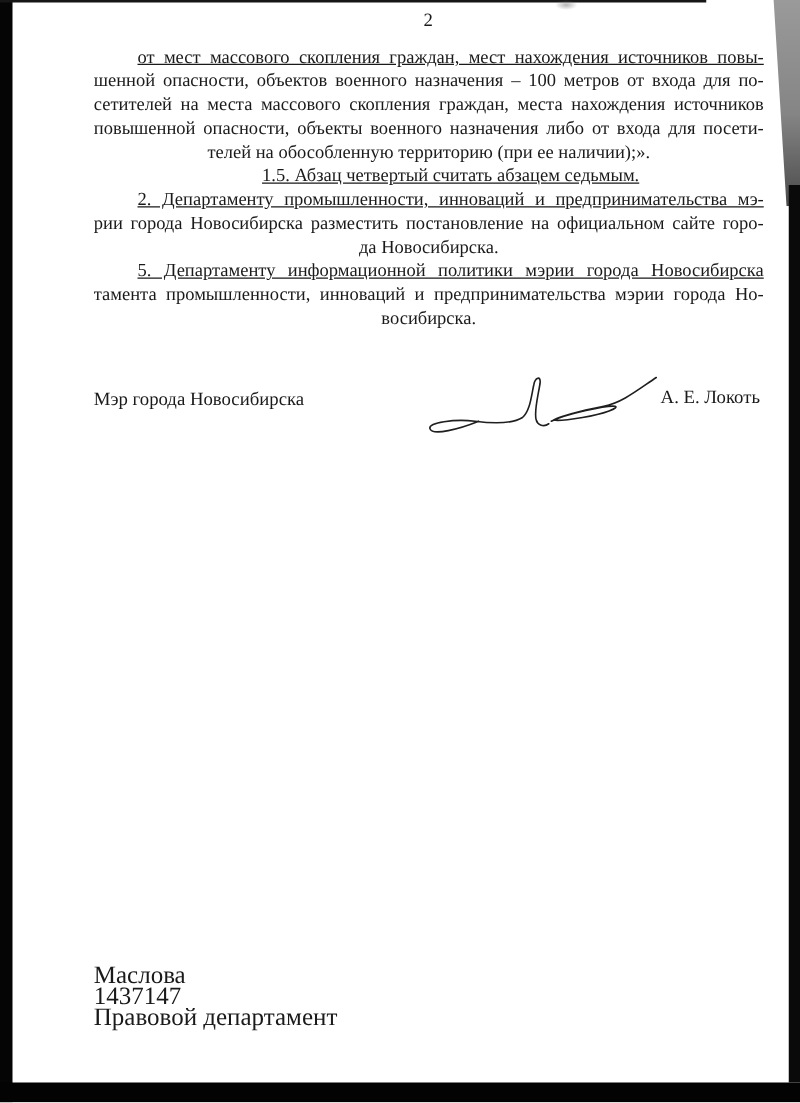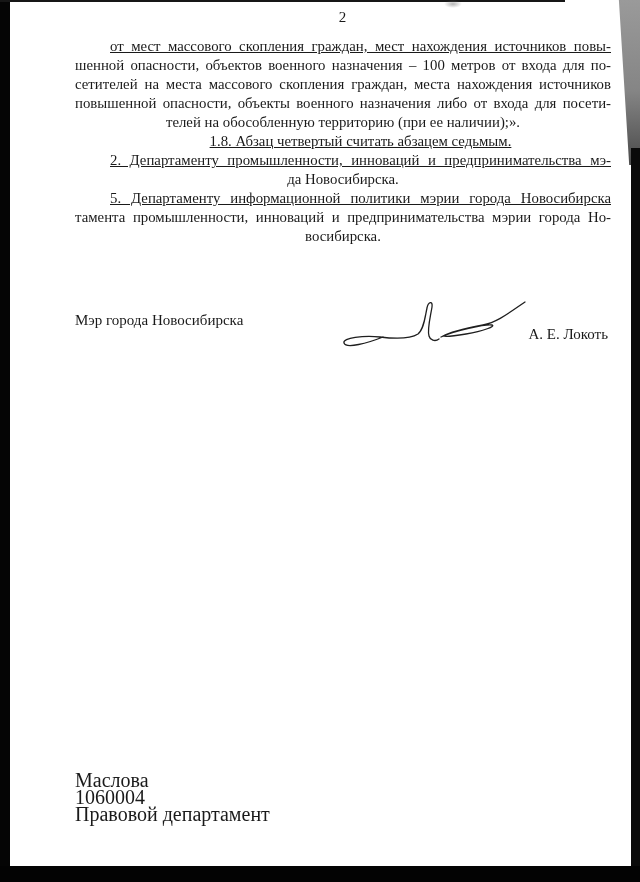--- a/index.html
+++ b/index.html
@@ -54,21 +54,21 @@
   .bline { text-align: center; }
   .bline.j { text-align: justify; text-align-last: justify; text-justify: inter-word; }
   .bline.ind { text-indent: 35px; text-decoration: underline; }
 
   
   .sig-row {
     position: absolute; left: 75px; top: 309px; width: 533px;
     font-size: 15px; line-height: 19px;
   }
   .sig-left { position: absolute; left: 0; top: 2px; }
-  .sig-right { position: absolute; right: 0; top: 16px; }
+  .sig-right { position: absolute; right: 0; top: 0; }
   .sig-stroke { position: absolute; left: 263px; top: -14px; width: 190px; height: 56px; }
 
   
   .footer {
     position: absolute; left: 75px; top: 772px;
     font-size: 20px; line-height: 17px;
   }
 </style>
 </head>
 <body>
@@ -83,22 +83,23 @@
   <div class="smudge"></div>
 
   <div class="page-number">2</div>
 
   <div class="body-text" id="body-text">
       <div class="bline j ind">от мест массового скопления граждан, мест нахождения источников повы-</div>
       <div class="bline j">шенной опасности, объектов военного назначения – 100 метров от входа для по-</div>
       <div class="bline j">сетителей на места массового скопления граждан, места нахождения источников</div>
       <div class="bline j">повышенной опасности, объекты военного назначения либо от входа для посети-</div>
       <div class="bline">телей на обособленную территорию (при ее наличии);».</div>
-      <div class="bline ind">1.8. Абзац четвертый считать абзацем седьмым.</div>
+      <div class="bline ind">1.5. Абзац четвертый считать абзацем седьмым.</div>
       <div class="bline j ind">2. Департаменту промышленности, инноваций и предпринимательства мэ-</div>
+      <div class="bline j">рии города Новосибирска разместить постановление на официальном сайте горо-</div>
       <div class="bline">да Новосибирска.</div>
       <div class="bline j ind">5. Департаменту информационной политики мэрии города Новосибирска</div>
       <div class="bline j">тамента промышленности, инноваций и предпринимательства мэрии города Но-</div>
       <div class="bline">восибирска.</div>
     </div>
 
   <div class="sig-row">
     <span class="sig-left">Мэр города Новосибирска</span>
     <svg class="sig-stroke" viewBox="0 0 190 56" fill="none" xmlns="http://www.w3.org/2000/svg">
       <path d="M 45 42 C 30 48 8 54 6 48 C 4 43 26 40 42 42 C 58 44 72 44 80 39
@@ -106,17 +107,17 @@
                C 92 45 97 47 101 44" stroke="#1f1f1f" stroke-width="1.3" stroke-linecap="round"></path>
       <path d="M 103 42 C 115 36 148 29 154 30 C 158 31 146 36 128 39
                C 116 41 108 42 105 41 C 112 37 130 33 145 30
                C 160 27 172 17 187 7" stroke="#1f1f1f" stroke-width="1.3" stroke-linecap="round"></path>
     </svg>
     <span class="sig-right">А. Е. Локоть</span>
   </div>
 
   <div class="footer" id="footer-block">
       <div>Маслова</div>
-      <div>1060004</div>
+      <div>1437147</div>
       <div>Правовой департамент</div>
     </div>
 
 </div>
 
 </body></html>

